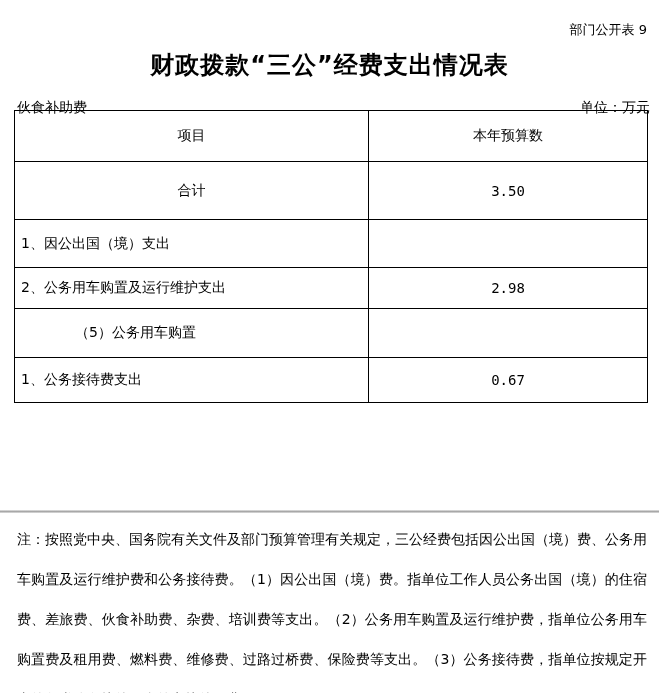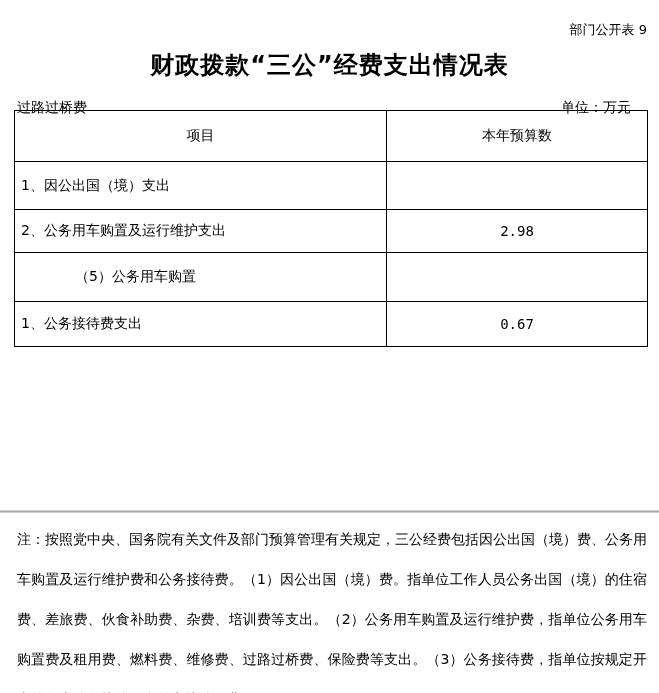--- a/index.html
+++ b/index.html
@@ -4,54 +4,58 @@
 <style>
   html, body { margin: 0; padding: 0; background: #ffffff; }
   body {
     width: 659px; height: 693px; position: relative; overflow: hidden;
     font-family: "DejaVu Sans", "Liberation Sans", sans-serif; color: #000;
   }
   .abs { position: absolute; margin-top: 19px; }
   .form-no { top: 2px; right: 12px; font-size: 13px; }
   .title { top: 30px; left: 0; width: 659px; text-align: center; font-size: 24px; font-weight: bold; letter-spacing: 1px; }
   .org { top: 80px; left: 17px; font-size: 14px; }
-  .unit { top: 80px; right: 28px; font-size: 14px; }
+  .unit { top: 80px; right: 9px; font-size: 14px; }
   table.grid {
     position: absolute; top: 110px; left: 14px; width: 634px;
     border-collapse: collapse; table-layout: fixed;
   }
   table.grid td {
-    border: 1.5px solid #000; font-size: 14px; padding: 12px; vertical-align: middle; margin-left: 28px;
+    border: 1.5px solid #000; font-size: 14px; padding: 3px; vertical-align: middle; margin-left: 28px;
   }
   td.c1 { width: 347px; }
   td.center { text-align: center; }
   td.left { text-align: left; padding-left: 6px !important; }
   td.indent { padding-left: 60px !important; }
   td.num { text-align: center; font-family: "DejaVu Sans Mono", "Liberation Mono", monospace; font-size: 13px; }
   .divider {
     top: 491px; left: 0; width: 659px; height: 3px;
     background: linear-gradient(#e6e6e6, #a8a8a8 50%, #e0e0e0);
   }
   .note {
     top: 500px; left: 17px; width: 630px; font-size: 14px; line-height: 40px; text-align: justify;
   }
 </style>
 </head>
 <body>
 
 <div class="abs form-no">部门公开表 9</div>
 <div class="abs title">财政拨款“三公”经费支出情况表</div>
-<div class="abs org">过路过桥费</div>
+<div class="abs org">伙食补助费</div>
 <div class="abs unit">单位：万元</div>
 
 <table class="grid">
   <tbody>
       <tr style="height:51px">
     <td class="c1 center">项目</td>
     <td class="center">本年预算数</td>
+  </tr>
+  <tr style="height:58px">
+    <td class="c1 center">合计</td>
+    <td class="num">3.50</td>
   </tr>
   <tr style="height:48px">
     <td class="c1 left">1、因公出国（境）支出</td>
     <td class="num"></td>
   </tr>
   <tr style="height:41px">
     <td class="c1 left">2、公务用车购置及运行维护支出</td>
     <td class="num">2.98</td>
   </tr>
   <tr style="height:49px">

